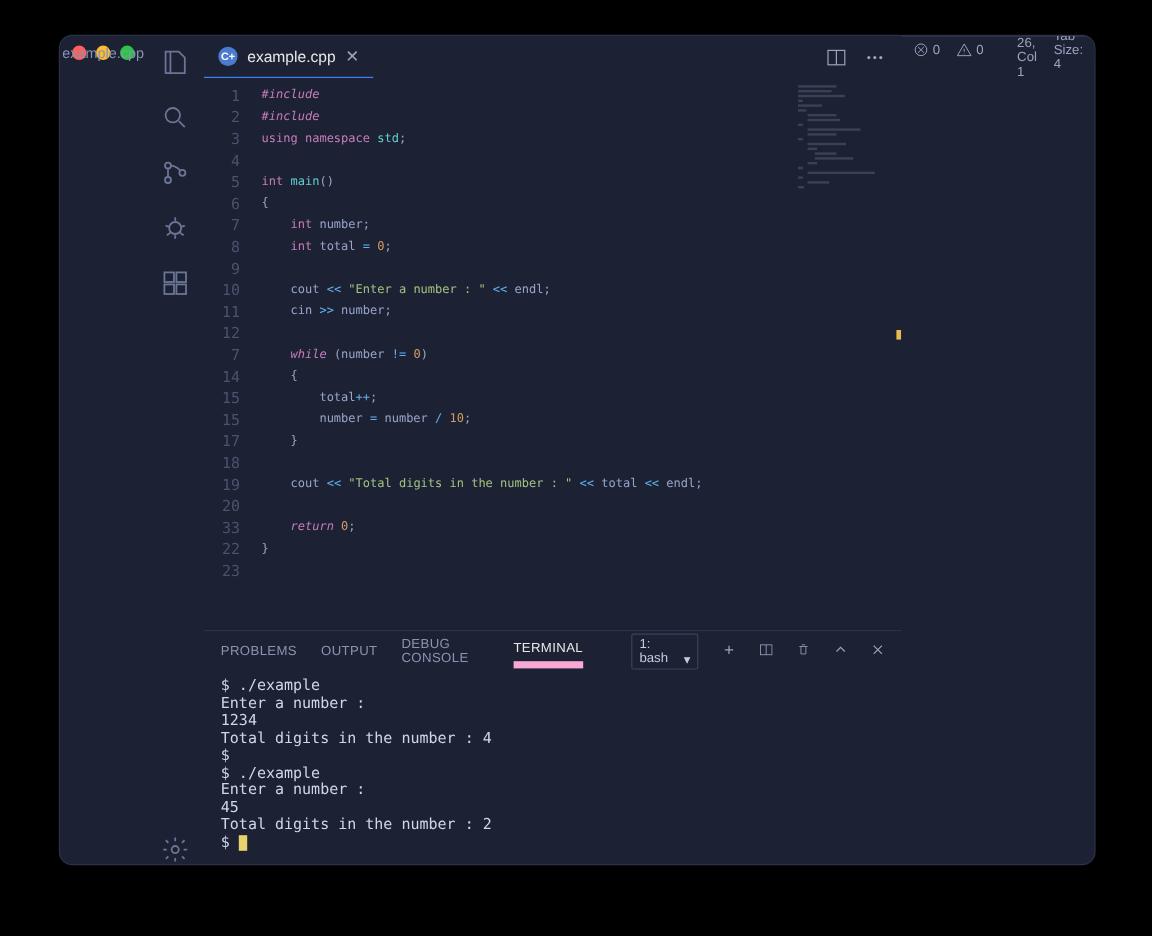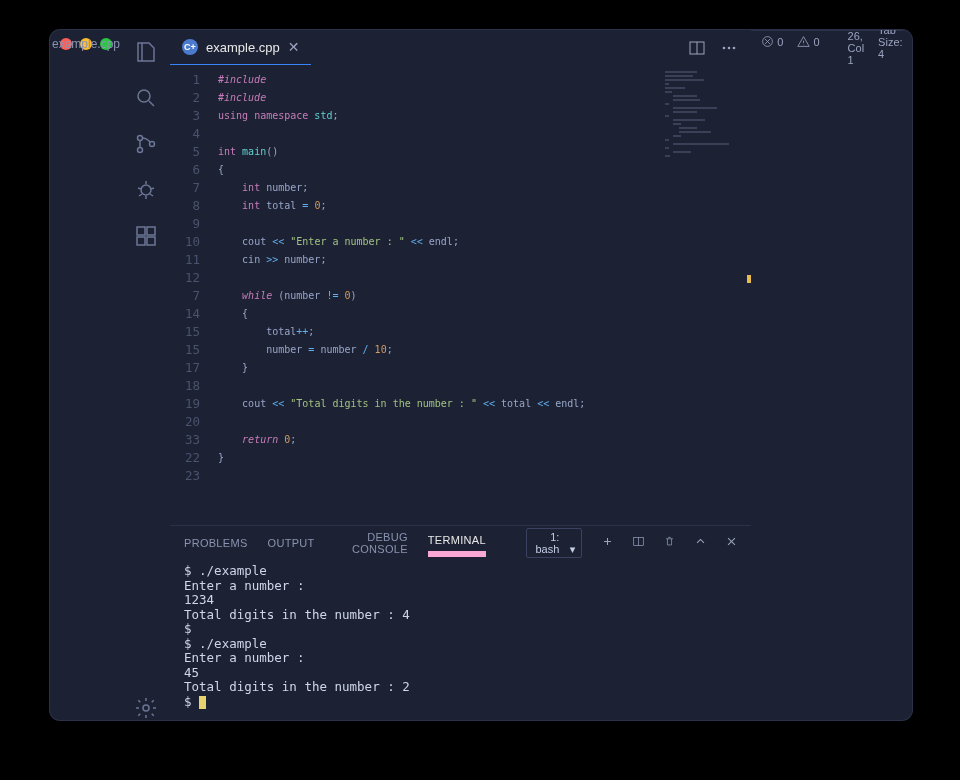--- a/index.html
+++ b/index.html
@@ -23,21 +23,21 @@
   .tab .cpp-icon { width:16px; height:16px; border-radius:50%; background:#4b7bcf; color:#fff; font-size:9px; font-weight:bold; display:flex; align-items:center; justify-content:center; }
   .tab .close { color:#9ba3c0; font-size:14px; }
   .editor-wrap { flex:1; display:flex; position:relative; min-height:0; overflow:hidden;}
   .gutter { width:40px; text-align:right; padding:6px 10px 0 0; color:#4a536e; font-family: Menlo, Consolas, monospace; font-size:12.5px; line-height:18px; user-select:none;}
   .code { flex:1; padding:6px 0 0 8px; font-family: Menlo, Consolas, monospace; font-size:10px; line-height:18px; white-space:pre; color:#c4cde6; }
   .minimap { position:absolute; right:6px; top:6px; width:80px; height:120px; opacity:.28; }
   .minimap .ml { height:2px; margin-bottom:2px; background:#8a93b0; }
   .marker { position:absolute; right:0; top:210px; width:4px; height:8px; background:#e8bb52; }
   .kw{color:#c77dbb;font-style:italic;} .kw2{color:#c77dbb;} .ty{color:#c77dbb;} .id{color:#5fd1d1;} .fn{color:#5fd1d1;} .str{color:#a1c281;} .num{color:#d19a66;} .op{color:#61afef;} .inc{color:#a1c281;} .pl{color:#98a5c9;}
   .panel { height:195px; border-top:1px solid #2a3148; display:flex; flex-direction:column; }
-  .panel-tabs { display:flex; align-items:center; height:34px; padding:0 14px; gap:20px; font-size:11px; color:#8a93b0;text-align:right; }
+  .panel-tabs { display:flex; align-items:center; height:34px; padding:0 14px; gap:20px; font-size:11px; color:#8a93b0; }
   .ptab { cursor:pointer; letter-spacing:.3px; }
   .ptab.active { color:#e8e8e8; border-bottom:6px solid #f9a8d4; padding-bottom:5px; margin-top:5px;}
   .panel-tabs .spacer{flex:1;}
   .term-select { background:transparent; border:1px solid #3a4260; color:#c4cde6; font-size:11px; padding:2px 22px 2px 6px; border-radius:2px; position:relative;}
   .panel-tabs .picon { width:15px; height:15px; cursor:pointer; color:#9ba3c0;}
   .terminal { flex:1; padding:4px 14px; font-family:Menlo, Consolas, monospace; font-size:12.5px; line-height:14.5px; color:#cfd6ea; white-space:pre; position:relative;}
   .cursor{display:inline-block;width:7px;height:13px;background:#e8d26b;vertical-align:text-bottom;}
   .watermark{position:absolute;right:20px;bottom:30px;font-family:cursive;font-style:italic;font-size:22px;color:#6fb8e1;}
   .statusbar { height:22px; background:#1c2233; border-top:1px solid #2a3148; display:flex; align-items:center; padding:0 10px; font-size:11px; color:#9ba3c0; gap:14px;}
   .statusbar .spacer{flex:1;}

